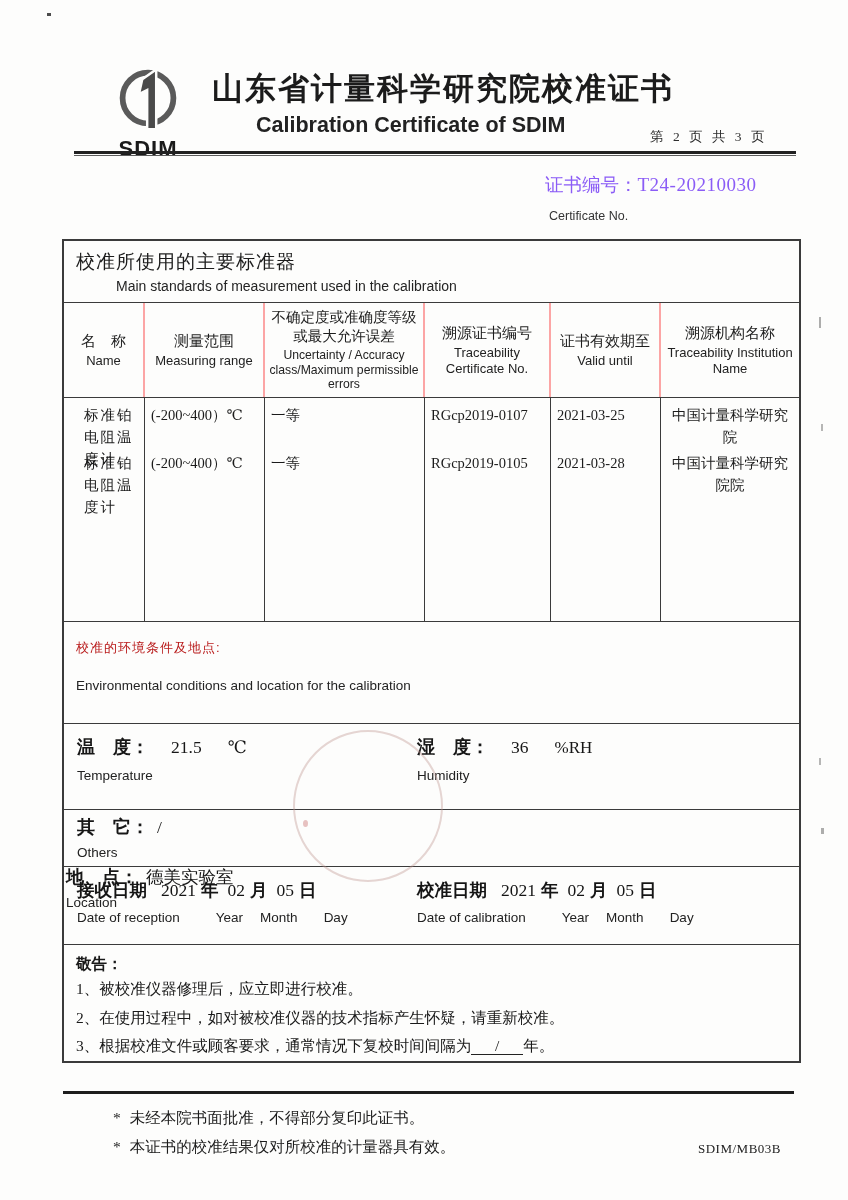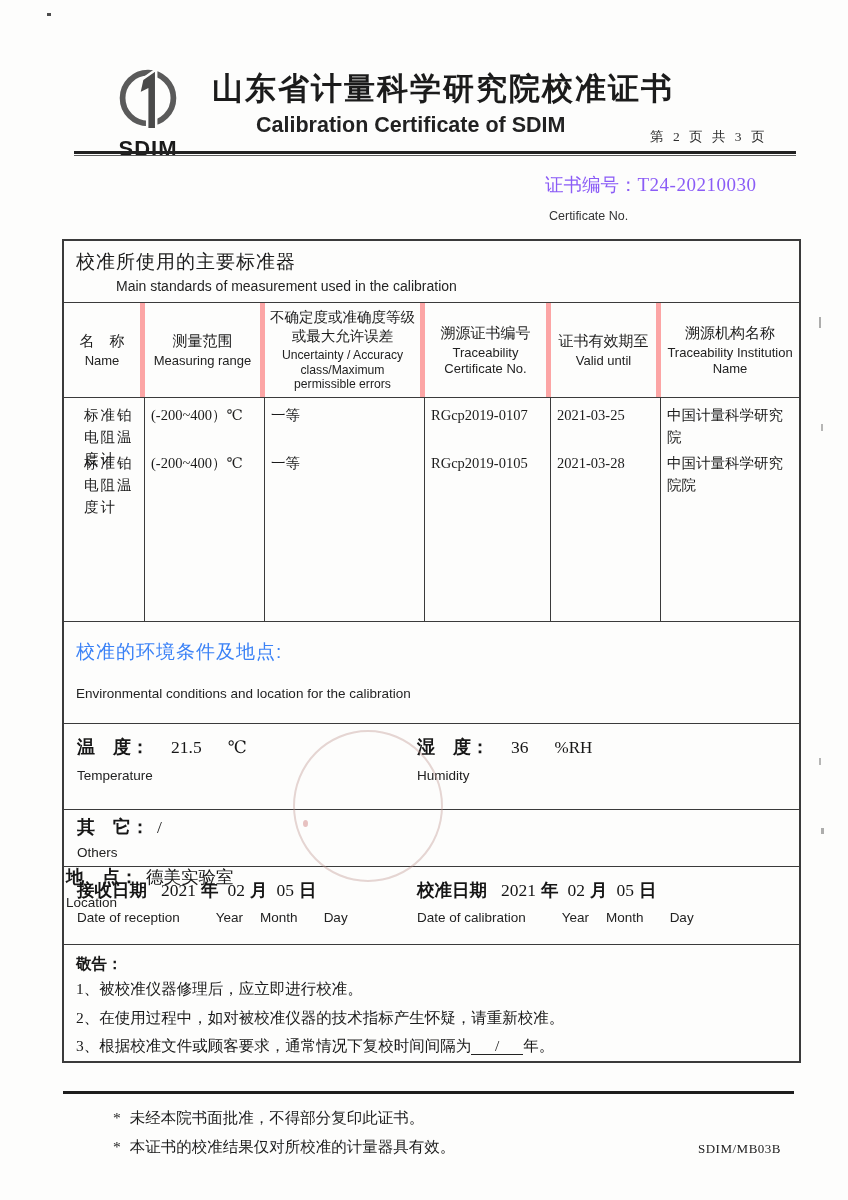--- a/index.html
+++ b/index.html
@@ -30,38 +30,38 @@
             border:2px solid #3b3b3b;display:flex;flex-direction:column;}
   .sec{box-sizing:border-box;border-bottom:1px solid #3b3b3b;}
   .sec:last-child{border-bottom:none;}
 
   .sec-std-title{height:63px;padding:8px 12px 0;}
   .std-title-cn{font-family:"Liberation Sans",sans-serif;font-size:19px;font-weight:500;
                 letter-spacing:1px;color:#1c1c1c;}
   .std-title-en{font-family:"Liberation Sans",sans-serif;font-size:14px;color:#242424;margin-top:3px;margin-left:40px;}
 
   .sec-cols{height:96px;display:flex;}
-  .hcol{box-sizing:border-box;border-right:5px solid #fca5a5;display:flex;flex-direction:column;
+  .hcol{box-sizing:border-box;border-right:2px solid #fca5a5;display:flex;flex-direction:column;
         justify-content:center;align-items:center;text-align:center;padding:2px 4px;}
   .hcol:last-child{border-right:none;justify-content:center;}
   .hcol .cn{font-size:15px;line-height:20px;color:#1d1d1d;}
   .hcol .en{font-family:"Liberation Sans",sans-serif;font-size:13px;line-height:16px;color:#222;margin-top:2px;}
   .hcol.c3 .cn{font-size:14.5px;line-height:19px;}
   .hcol.c3 .en{font-size:12.2px;line-height:14.5px;}
   .w1{width:81px;}.w2{width:120px;}.w3{width:160px;}.w4{width:126px;}.w5{width:110px;}.w6{flex:1;}
 
   .sec-body{height:227px;display:flex;}
   .bcol{box-sizing:border-box;border-right:1px solid #3b3b3b;padding:5px 0 0;}
-  .bcol:last-child{border-right:none;}
+  .bcol:last-child{border-right:none;text-align:center;}
   .bcell{height:48px;box-sizing:border-box;padding:1px 6px;font-size:14.5px;line-height:22px;color:#1b1b1b;}
   .bcell.name{letter-spacing:2px;margin-left:14px;}
 
   .sec-env-title{height:103px;padding:17px 12px 0;}
-  .env-title-cn{font-family:"Liberation Sans",sans-serif;font-size:19px;font-weight:500;
-                letter-spacing:1px;color:#3b82f6;}
+  .env-title-cn{font-family:"Liberation Sans",sans-serif;font-size:13px;font-weight:500;
+                letter-spacing:1px;color:#b91c1c;}
   .env-title-en{font-family:"Liberation Sans",sans-serif;font-size:13.5px;color:#242424;margin-top:21px;}
 
   .sec-row{display:flex;}
   .half-l{box-sizing:border-box;width:351px;padding:11px 0 0 13px;}
   .half-r{box-sizing:border-box;flex:1;padding:11px 0 0 2px;}
   .row-temp{height:87px;}
   .row-other{height:57px;flex-direction:column;}
   .row-other .half-l,.row-other .half-r{padding-top:5px;}
   .fline{font-size:18px;font-weight:700;color:#171717;white-space:nowrap;}
   .fline .val{font-weight:400;font-size:17.5px;margin-left:22px;}

